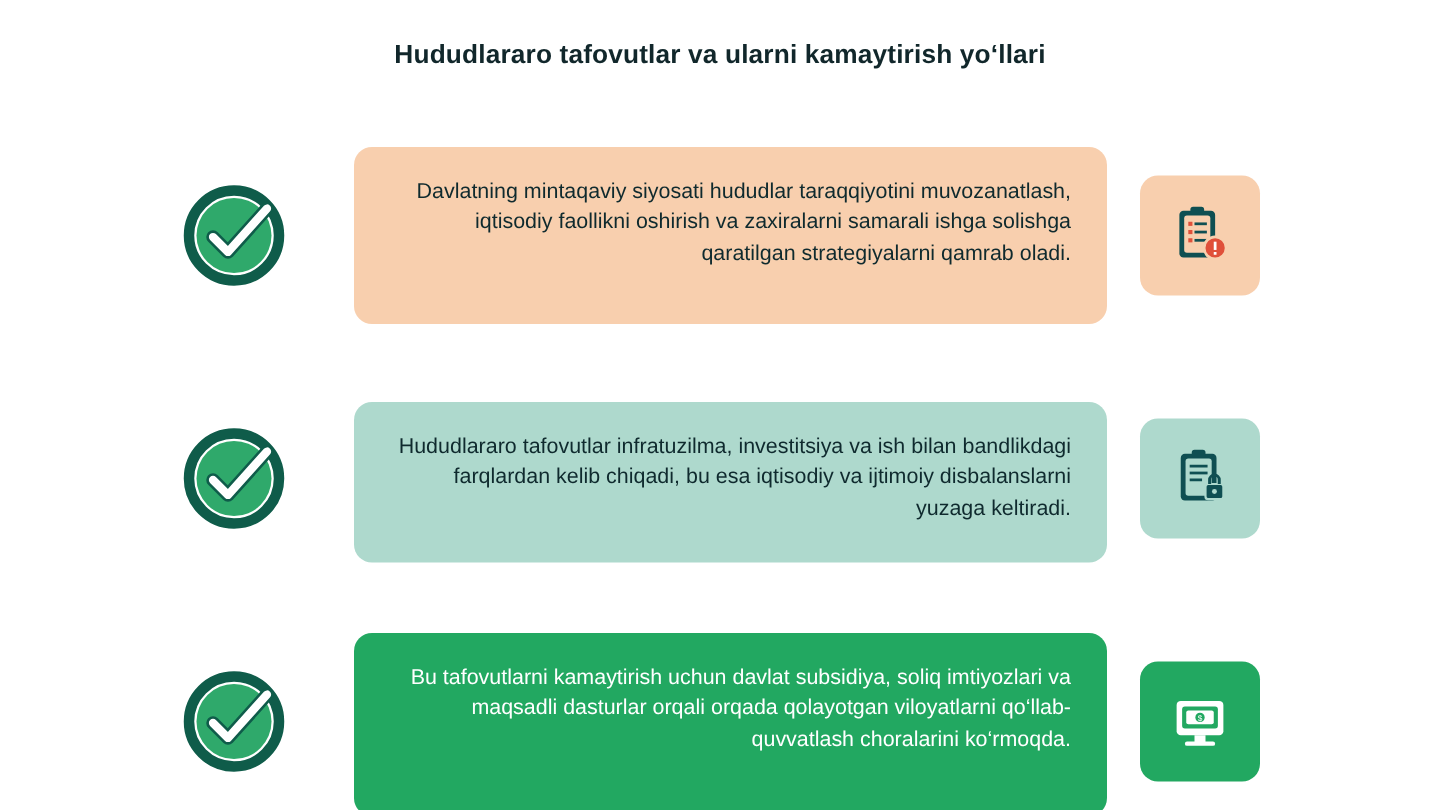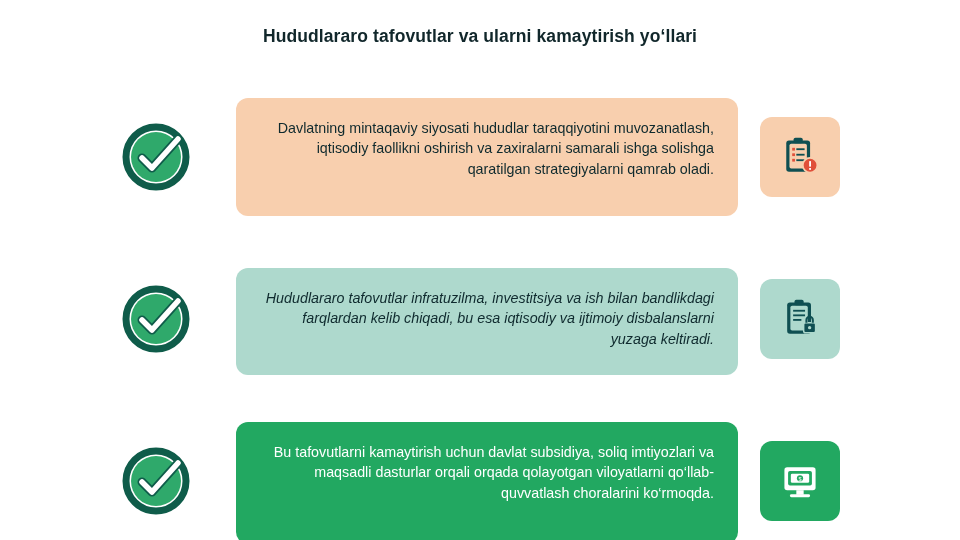--- a/index.html
+++ b/index.html
@@ -75,21 +75,21 @@
     transform: translateY(-50%);
     width: 80px;
     height: 80px;
     border-radius: 12px;
     display: flex;
     align-items: center;
     justify-content: center;
   }
   
   .row1 .card { top: 8px; height: 118px; }
-  .row2 .card { top: 16px; height: 107px; font-style: italic; }
+  .row2 .card { top: 16px; height: 107px; }
   .row3 .card { top: 8px; height: 122px; }
   .row1 { height: 134px; }
   .row2 { height: 134px; }
   .row3 { height: 134px; }
 </style>
 </head>
 <body>
 
 <div class="slide">
 

